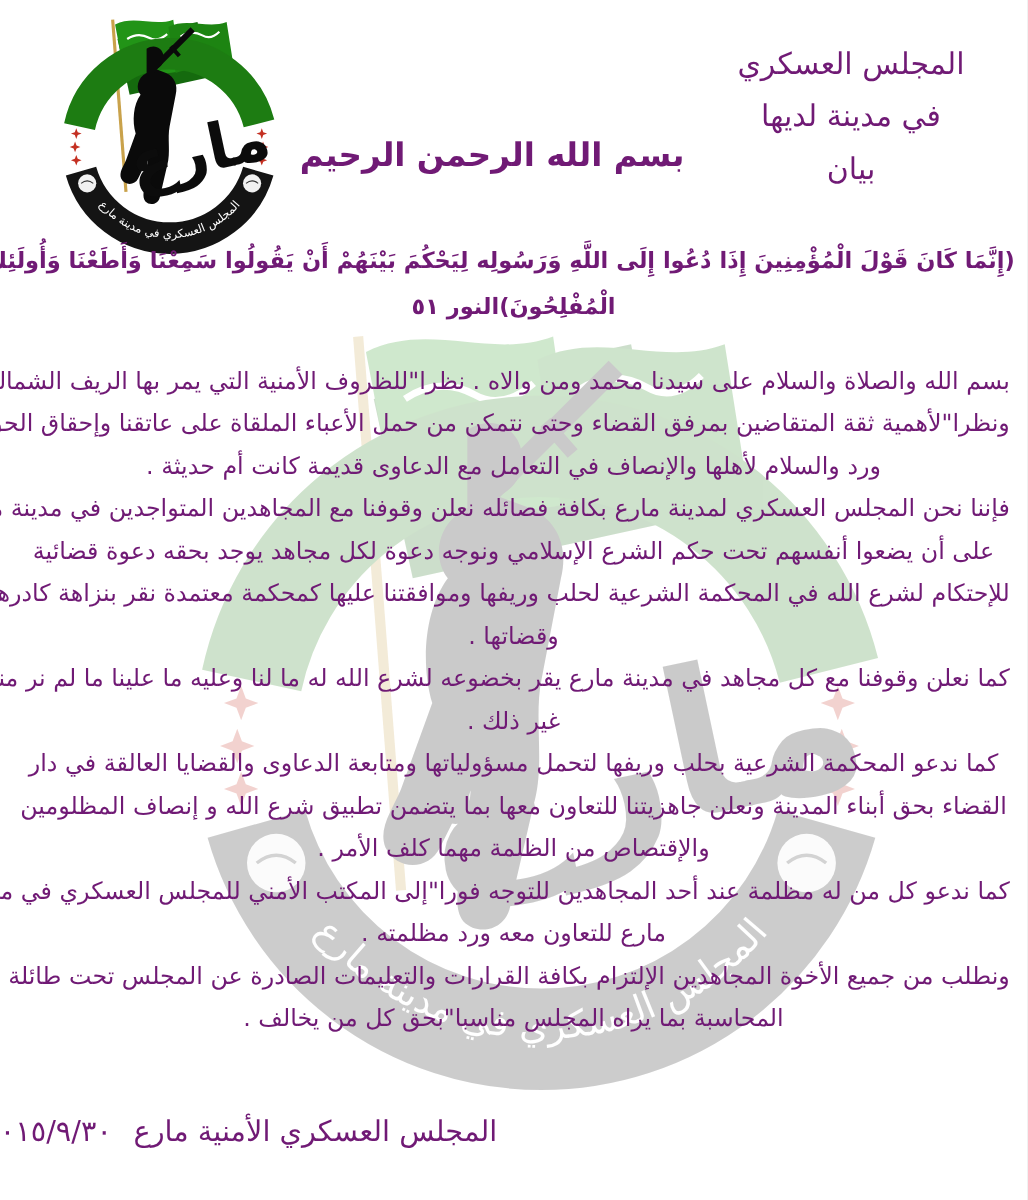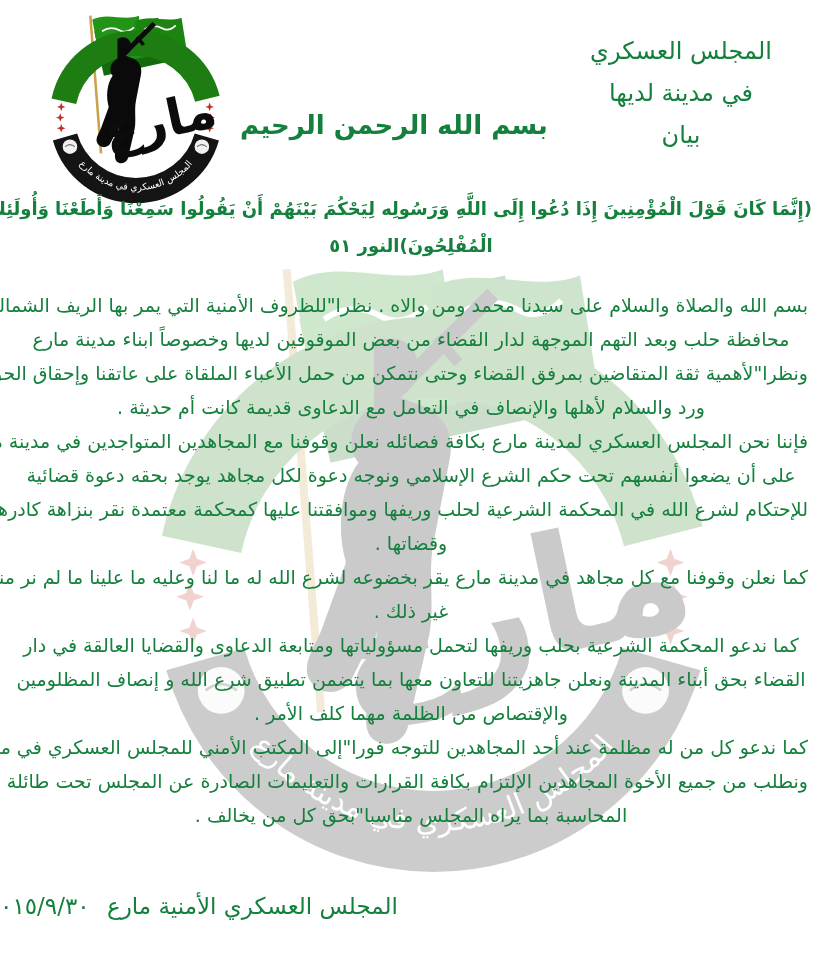--- a/index.html
+++ b/index.html
@@ -1,19 +1,19 @@
 <!DOCTYPE html>
 <html lang="ar" dir="rtl"><head>
 <meta charset="utf-8">
 <style>
   html,body{margin:0;padding:0;background:#e8e8e8;}
   .page{
     position:relative;width:822px;height:960px;margin:0 auto;
     background:#ffffff;overflow:hidden;direction:rtl;
-    font-family:"DejaVu Sans",sans-serif;color:#15803d;
+    font-family:"DejaVu Sans",sans-serif;color:#701a75;
   }
   .art-layer{position:absolute;left:0;top:0;width:822px;height:960px;pointer-events:none;}
   .letterhead{
     position:absolute;top:30px;right:16px;width:250px;
     text-align:center;font-size:24px;line-height:42px;font-weight:500;
   }
   .letterhead .lh-line{white-space:nowrap;}
   .basmala{
     position:absolute;top:110px;left:240px;width:340px;
     text-align:left;font-size:26px;font-weight:600;white-space:nowrap;
@@ -111,33 +111,33 @@
 
   <div class="basmala">بسم الله الرحمن الرحيم</div>
 
   <div class="verse">
     <div class="v-line">(إِنَّمَا كَانَ قَوْلَ الْمُؤْمِنِينَ إِذَا دُعُوا إِلَى اللَّهِ وَرَسُولِه لِيَحْكُمَ بَيْنَهُمْ أَنْ يَقُولُوا سَمِعْنَا وَأَطَعْنَا وَأُولَئِكَ هُمُ</div>
     <div class="v-line">الْمُفْلِحُونَ)النور ٥١</div>
   </div>
 
   <div class="body-text">
     <div class="b-line">بسم الله والصلاة والسلام على سيدنا محمد ومن والاه . نظرا"للظروف الأمنية التي يمر بها الريف الشمالي في</div>
-    <div class="b-line">محافظة حلب وبعد التهم الموجهة لدار القضاء من بعض الموقوفين لديها وخصوصاً ابناء مدينة مارع</div>
     <div class="b-line">ونظرا"لأهمية ثقة المتقاضين بمرفق القضاء وحتى نتمكن من حمل الأعباء الملقاة على عاتقنا وإحقاق الحق</div>
     <div class="b-line">ورد والسلام لأهلها والإنصاف في التعامل مع الدعاوى قديمة كانت أم حديثة .</div>
     <div class="b-line">فإننا نحن المجلس العسكري لمدينة مارع بكافة فصائله نعلن وقوفنا مع المجاهدين المتواجدين في مدينة مارع</div>
     <div class="b-line">على أن يضعوا أنفسهم تحت حكم الشرع الإسلامي ونوجه دعوة لكل مجاهد يوجد بحقه دعوة قضائية</div>
     <div class="b-line">للإحتكام لشرع الله في المحكمة الشرعية لحلب وريفها وموافقتنا عليها كمحكمة معتمدة نقر بنزاهة كادرها</div>
     <div class="b-line">وقضاتها .</div>
     <div class="b-line">كما نعلن وقوفنا مع كل مجاهد في مدينة مارع يقر بخضوعه لشرع الله له ما لنا وعليه ما علينا ما لم نر منه</div>
     <div class="b-line">غير ذلك .</div>
     <div class="b-line">كما ندعو المحكمة الشرعية بحلب وريفها لتحمل مسؤولياتها ومتابعة الدعاوى والقضايا العالقة في دار</div>
     <div class="b-line">القضاء بحق أبناء المدينة ونعلن جاهزيتنا للتعاون معها بما يتضمن تطبيق شرع الله و إنصاف المظلومين</div>
     <div class="b-line">والإقتصاص من الظلمة مهما كلف الأمر .</div>
     <div class="b-line">كما ندعو كل من له مظلمة عند أحد المجاهدين للتوجه فورا"إلى المكتب الأمني للمجلس العسكري في مدينة</div>
+    <div class="b-line">مارع للتعاون معه ورد مظلمته .</div>
     <div class="b-line">ونطلب من جميع الأخوة المجاهدين الإلتزام بكافة القرارات والتعليمات الصادرة عن المجلس تحت طائلة</div>
     <div class="b-line">المحاسبة بما يراه المجلس مناسبا"بحق كل من يخالف .</div>
   </div>
 
   <div class="signature">
     <span class="sig-text">المجلس العسكري الأمنية مارع</span>
     <span class="sig-date">٢٠١٥/٩/٣٠</span>
   </div>
 
 </div>

